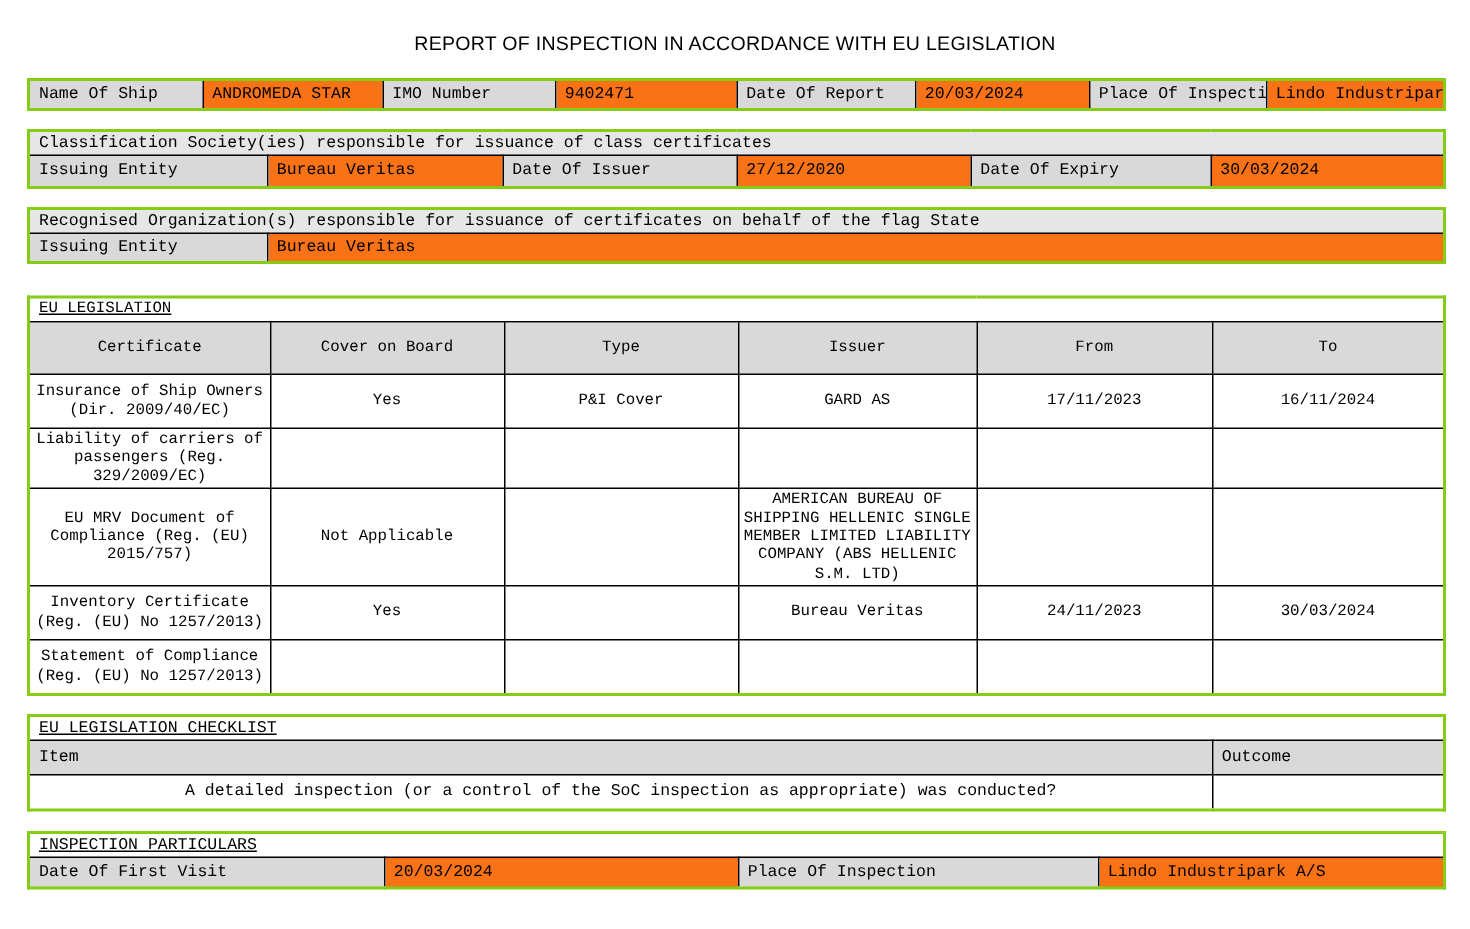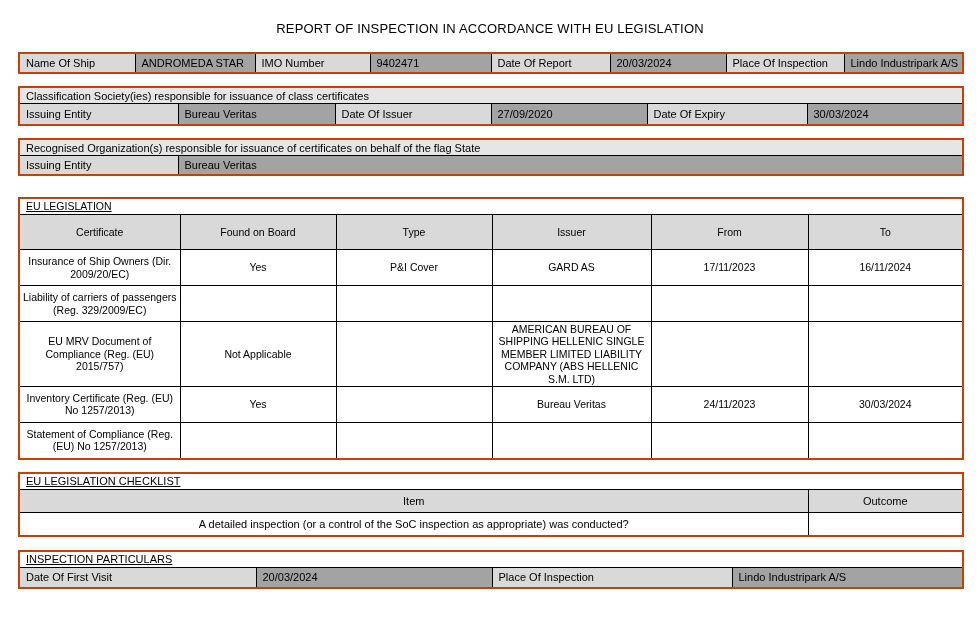--- a/index.html
+++ b/index.html
@@ -27,51 +27,52 @@
   table {
     border-collapse: collapse;
     table-layout: fixed;
     width: 944px;
     font-size: 11px;
   }
   table, th, td {
     border: 1px solid #000000;
   }
   table {
-    border: 2px solid #c2410c;
+    border: 2px solid #84cc16;
+    font-family: Liberation Mono, monospace;
   }
   td {
     padding: 1px 6px;
     vertical-align: middle;
     overflow: hidden;
     white-space: nowrap;
   }
   .lbl {
     background: #d9d9d9;
     text-align: left;
   }
   .val {
-    background: #a3a3a3;
+    background: #f97316;
     text-align: left;
   }
   .section-bar {
     background: #e6e6e6;
     font-size: 11px;
     text-align: left;
     margin-top: 40px;
   }
   .section-title-row td {
     background: #ffffff;
     text-decoration: underline;
     font-size: 11px;
     text-align: left;
   }
   .th-cell {
     background: #d9d9d9;
-    text-align: center;
+    text-align: left;
     font-size: 11px;
     font-weight: normal;
   }
   .mt-ship  { margin-top: 15px; }
   .mt-class { margin-top: 12px; }
   .mt-recog { margin-top: 12px; }
   .mt-eu    { margin-top: 21px; }
   .mt-check { margin-top: 12px; }
   .mt-insp  { margin-top: 13px; }
   .row-18 td { height: 16px; }
@@ -135,21 +136,21 @@
         <col style="width:156px">
     </colgroup>
     <tbody>
         <tr class="bar-15">
       <td class="section-bar" colspan="6">Classification Society(ies) responsible for issuance of class certificates</td>
     </tr>
     <tr class="row-20">
       <td class="lbl">Issuing Entity</td>
       <td class="val">Bureau Veritas</td>
       <td class="lbl">Date Of Issuer</td>
-      <td class="val">27/09/2020</td>
+      <td class="val">27/12/2020</td>
       <td class="lbl">Date Of Expiry</td>
       <td class="val">30/03/2024</td>
     </tr>
   </tbody>
     </table>
 
   <table class="mt-recog">
     <colgroup>
       <col style="width:159px">
         <col style="width:785px">
@@ -173,28 +174,28 @@
       <col style="width:159px">
         <col style="width:157px">
         <col style="width:155px">
     </colgroup>
     <tbody>
         <tr class="section-title-row bar-15">
       <td colspan="6">EU LEGISLATION</td>
     </tr>
     <tr class="eu-head">
       <td class="th-cell">Certificate</td>
-      <td class="th-cell">Found on Board</td>
+      <td class="th-cell">Cover on Board</td>
       <td class="th-cell">Type</td>
       <td class="th-cell">Issuer</td>
       <td class="th-cell">From</td>
       <td class="th-cell">To</td>
     </tr>
     <tr class="eu-row">
-      <td>Insurance of Ship Owners (Dir. 2009/20/EC)</td>
+      <td>Insurance of Ship Owners (Dir. 2009/40/EC)</td>
       <td>Yes</td>
       <td>P&amp;I Cover</td>
       <td>GARD AS</td>
       <td>17/11/2023</td>
       <td>16/11/2024</td>
     </tr>
     <tr class="eu-row">
       <td>Liability of carriers of passengers (Reg. 329/2009/EC)</td>
       <td></td>
       <td></td>

